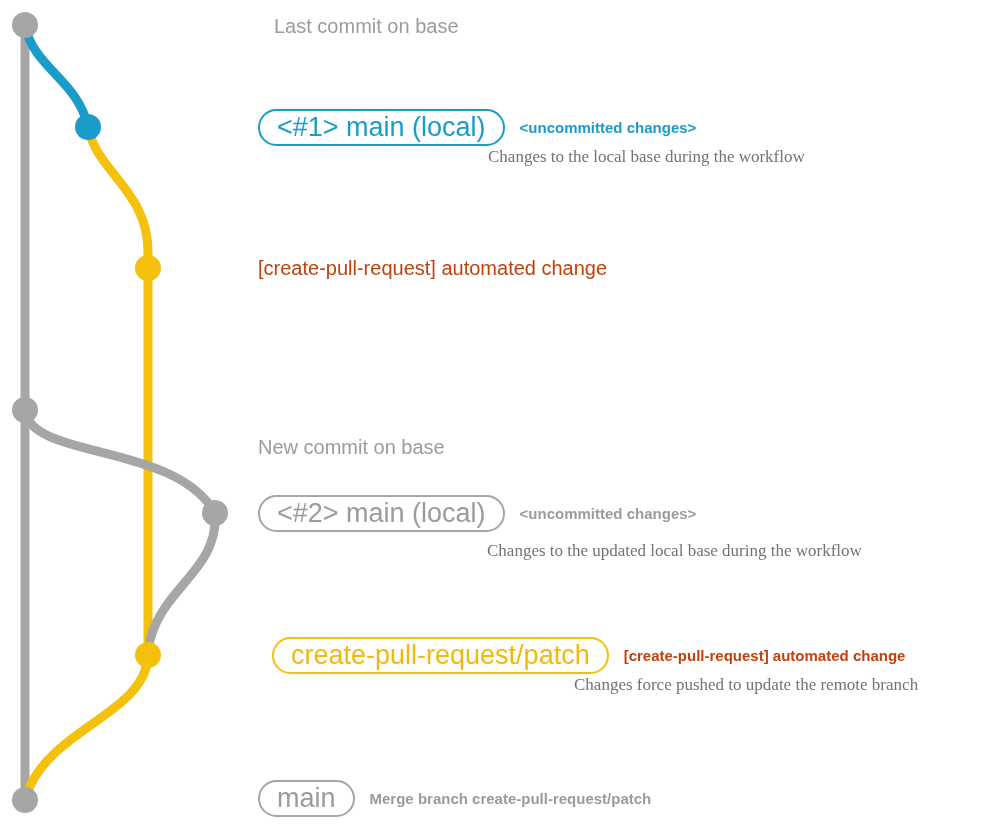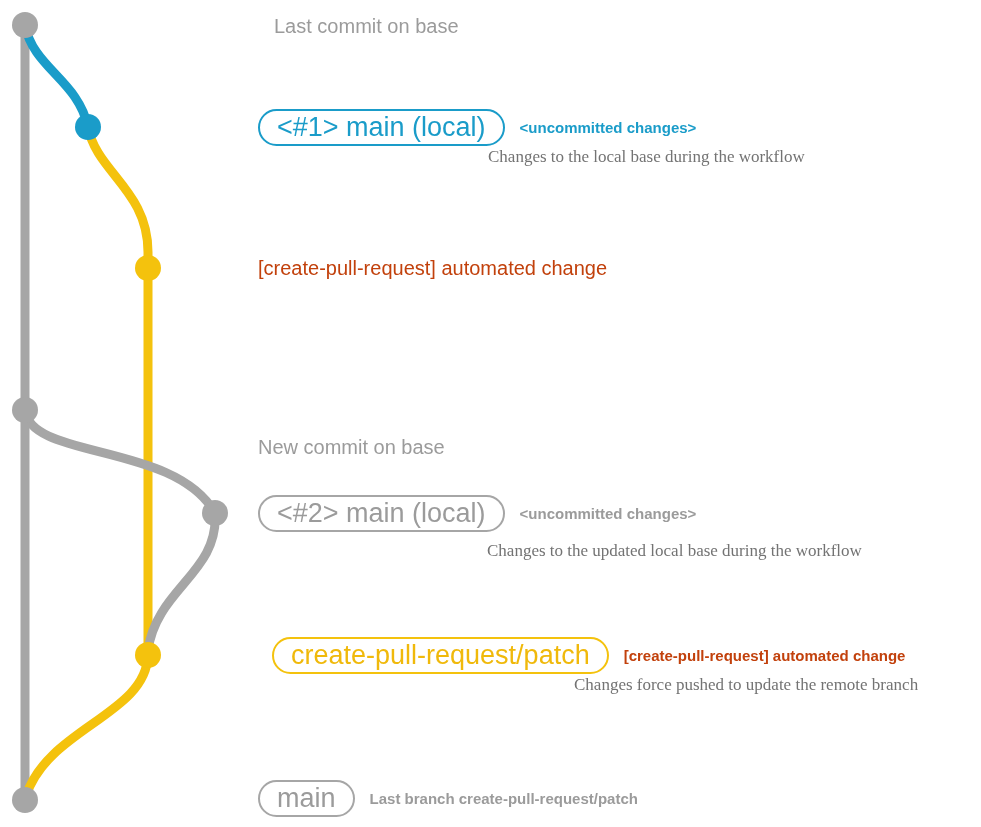--- a/index.html
+++ b/index.html
@@ -70,16 +70,16 @@
   <div class="note" style="left:487px; top:533px;margin-top:8px;">Changes to the updated local base during the workflow</div>
 
   <div class="row" style="left:272px; top:637px;">
     <span class="pill pill-yellow">create-pull-request/patch</span>
     <span class="after-pill c-yellow">[create-pull-request] automated change</span>
   </div>
   <div class="note" style="left:566px; top:675px;margin-left:8px;">Changes force pushed to update the remote branch</div>
 
   <div class="row" style="left:258px; top:780px;">
     <span class="pill pill-gray">main</span>
-    <span class="after-pill c-gray">Last branch create-pull-request/patch</span>
+    <span class="after-pill c-gray">Merge branch create-pull-request/patch</span>
   </div>
 
 </div>
 
 </body></html>

